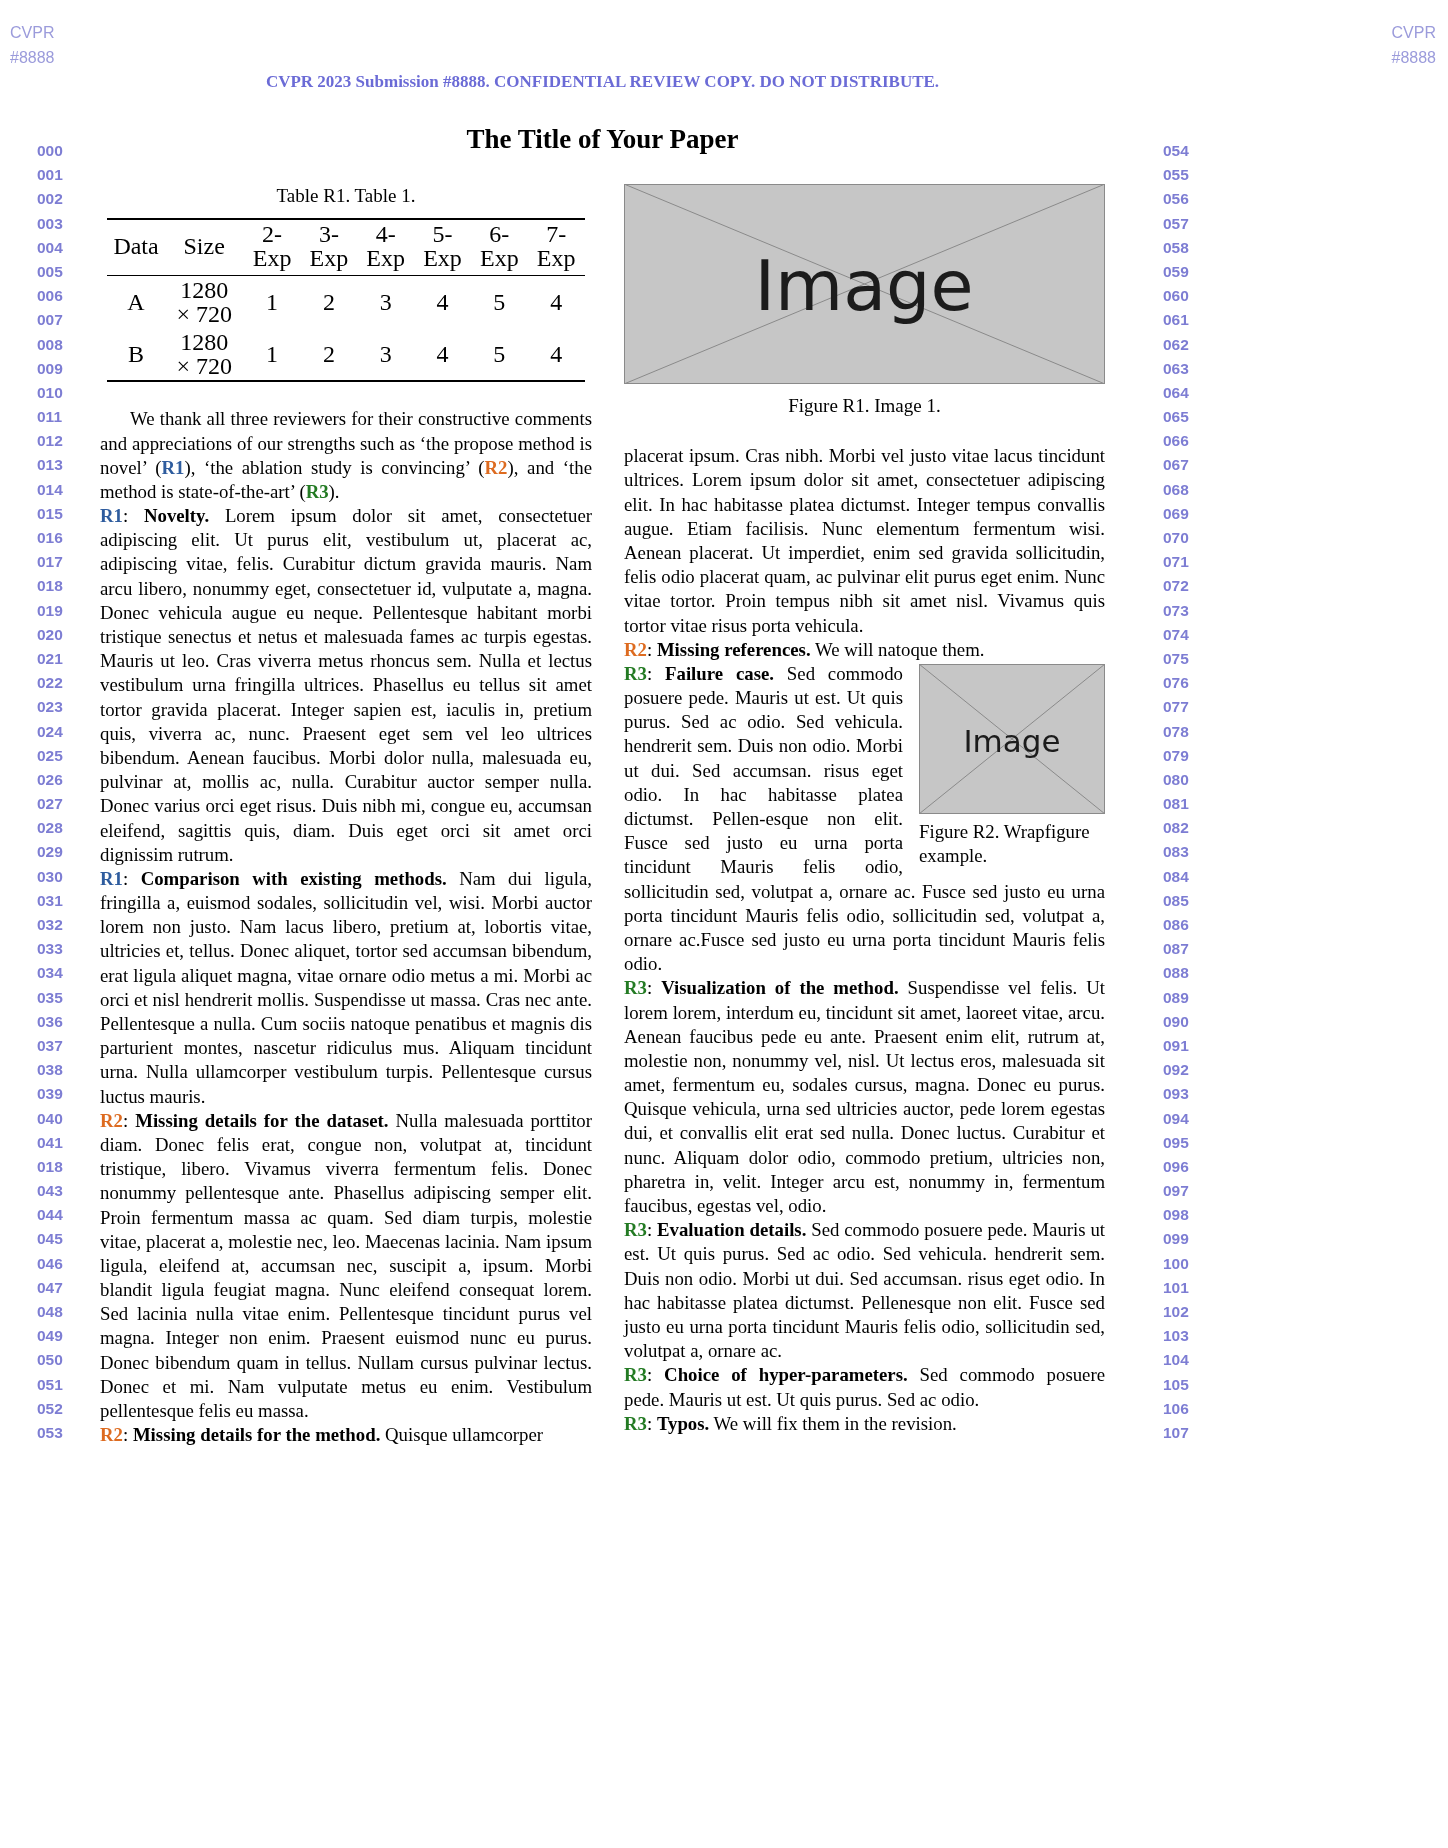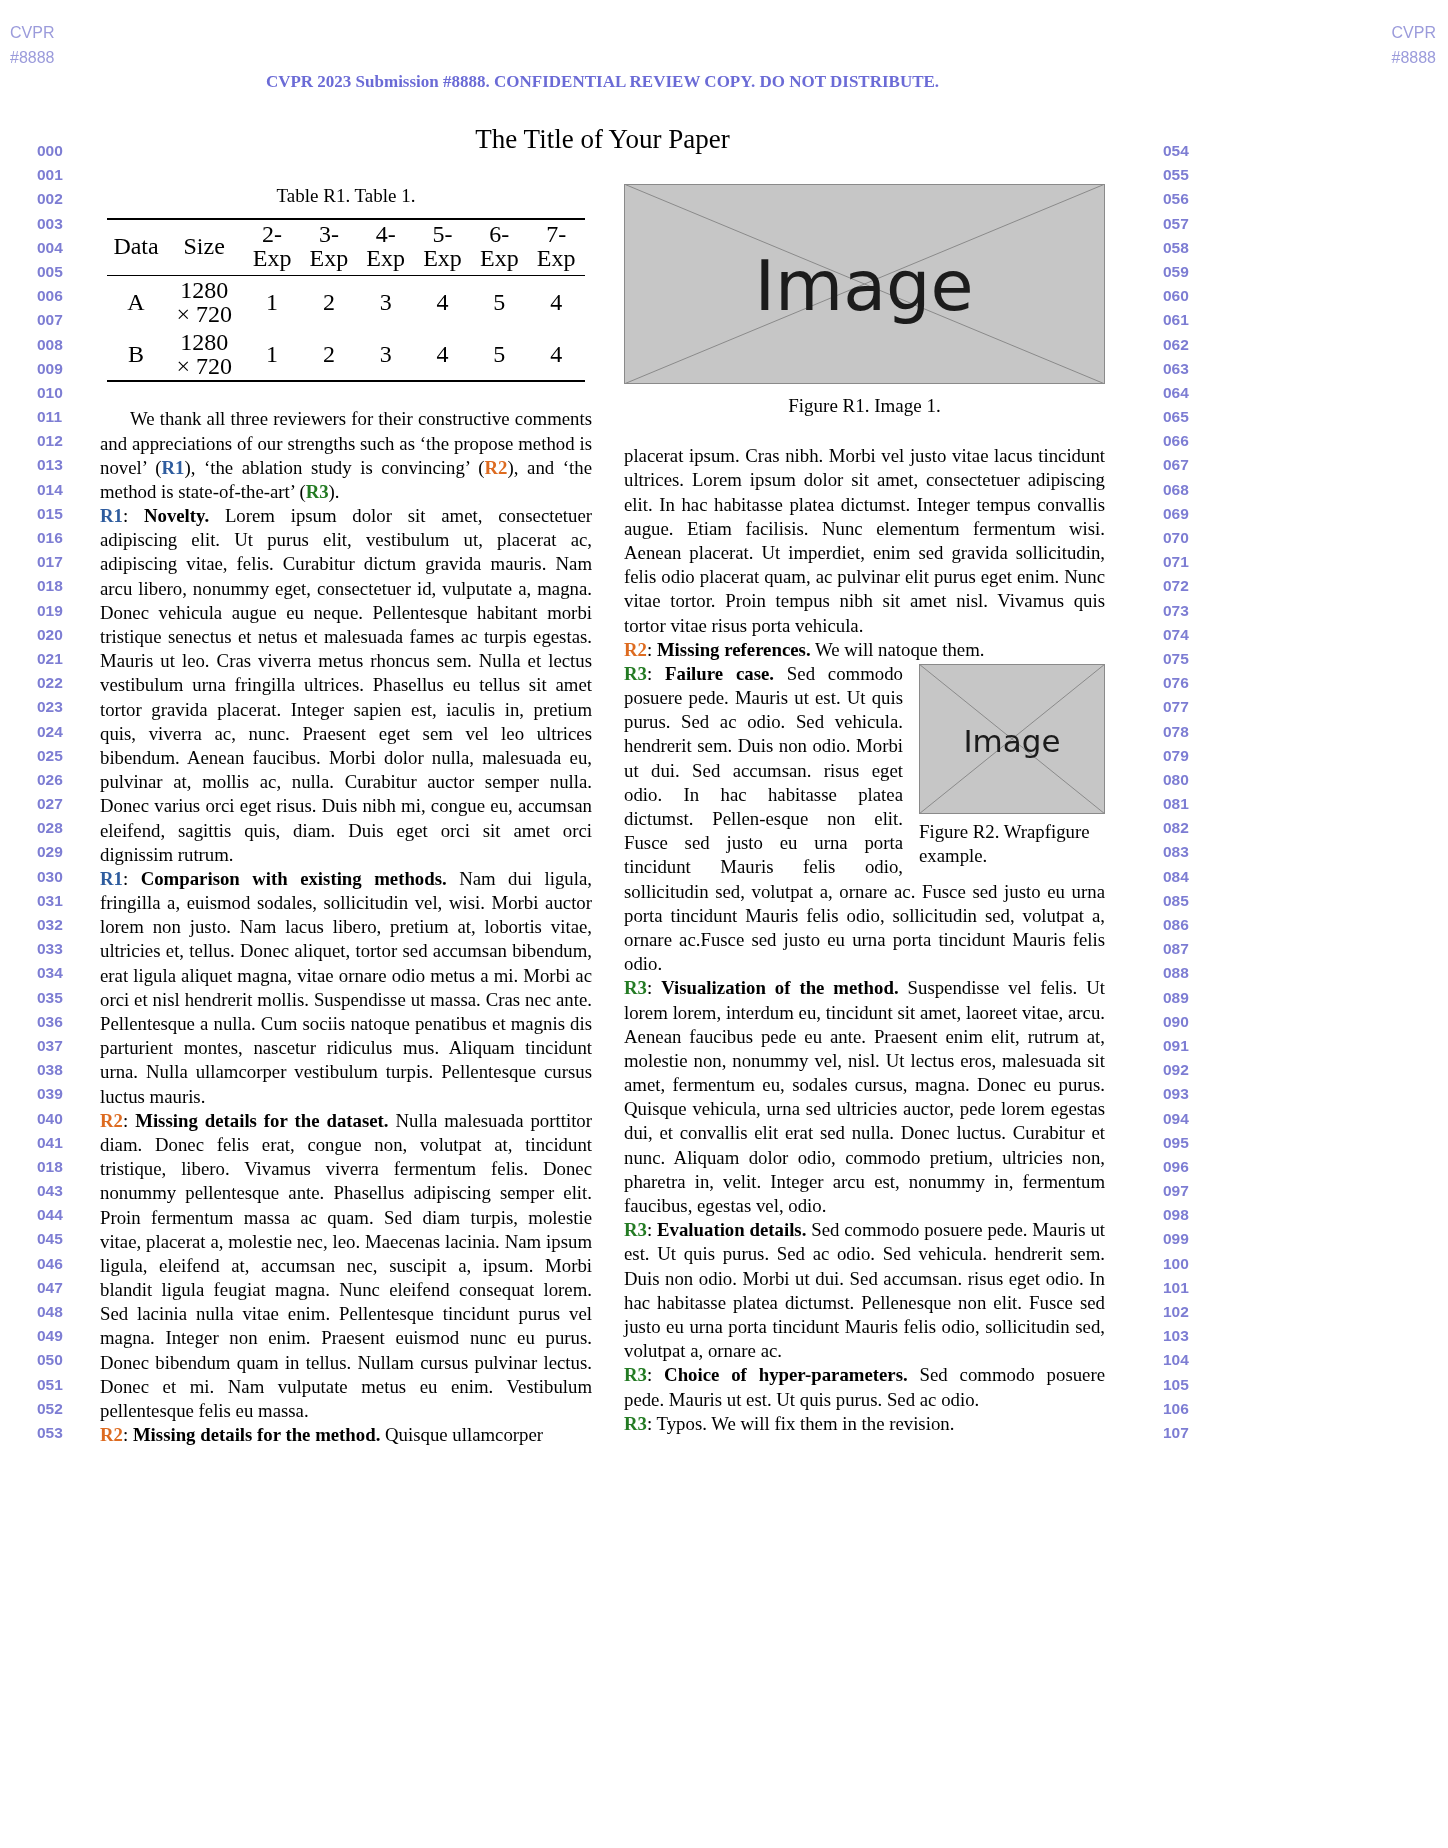--- a/index.html
+++ b/index.html
@@ -19,21 +19,21 @@
   }
   .watermark.left  { left: 10px; }
   .watermark.right { right: 12px; }
   .notice {
     position: absolute; top: 72px; left: 100px; width: 1005px;
     text-align: center; font-weight: bold; font-size: 17px;
     color: var(--c-notice, #6b6bd6);
   }
   .title {
     position: absolute; top: 124px; left: 100px; width: 1005px;
-    text-align: center; font-size: 27px; font-weight: normal; margin: 0;
+    text-align: center; font-size: 27px; font-weight: bold; margin: 0;
   }
   .linenos {
     position: absolute; top: 142px;
     font-family: "Liberation Sans", sans-serif;
     font-size: 15.5px; font-weight: bold;
     color: var(--c-lineno, #7d7dd3);
   }
   .linenos.left  { left: 25px; margin-left: 12px; }
   .linenos.right { left: 1163px; }
   .ln { height: 24.19px; }
@@ -268,15 +268,15 @@
       <rect x="0.5" y="0.5" width="185" height="149" fill="#c6c6c6" stroke="#8a8a8a"></rect>
       <line x1="0" y1="0" x2="186" y2="150" stroke="#8a8a8a" stroke-width="1"></line>
       <line x1="186" y1="0" x2="0" y2="150" stroke="#8a8a8a" stroke-width="1"></line>
       <text x="93" y="77" text-anchor="middle" dominant-baseline="central" font-family="DejaVu Sans, sans-serif" font-size="31" fill="#1c1c1c">Image</text>
     </svg>
     <span class="wrapcap">Figure R2. Wrapfigure example.</span>
   </span><span style="color: rgb(35, 122, 35); font-weight: bold;">R3</span><span>: </span><span style="font-weight: bold;">Failure case.</span><span> Sed commodo posuere pede. Mauris ut est. Ut quis purus. Sed ac odio. Sed vehicula. hendrerit sem. Duis non odio. Morbi ut dui. Sed accumsan. risus eget odio. In hac habitasse platea dictumst. Pellen-esque non elit. Fusce sed justo eu urna porta tincidunt Mauris felis odio, sollicitudin sed, volutpat a, ornare ac. Fusce sed justo eu urna porta tincidunt Mauris felis odio, sollicitudin sed, volutpat a, ornare ac.Fusce sed justo eu urna porta tincidunt Mauris felis odio.</span></p>
       <p class="para"><span style="color: rgb(35, 122, 35); font-weight: bold;">R3</span><span>: </span><span style="font-weight: bold;">Visualization of the method.</span><span> Suspendisse vel felis. Ut lorem lorem, interdum eu, tincidunt sit amet, laoreet vitae, arcu. Aenean faucibus pede eu ante. Praesent enim elit, rutrum at, molestie non, nonummy vel, nisl. Ut lectus eros, malesuada sit amet, fermentum eu, sodales cursus, magna. Donec eu purus. Quisque vehicula, urna sed ultricies auctor, pede lorem egestas dui, et convallis elit erat sed nulla. Donec luctus. Curabitur et nunc. Aliquam dolor odio, commodo pretium, ultricies non, pharetra in, velit. Integer arcu est, nonummy in, fermentum faucibus, egestas vel, odio.</span></p>
       <p class="para"><span style="color: rgb(35, 122, 35); font-weight: bold;">R3</span><span>: </span><span style="font-weight: bold;">Evaluation details.</span><span> Sed commodo posuere pede. Mauris ut est. Ut quis purus. Sed ac odio. Sed vehicula. hendrerit sem. Duis non odio. Morbi ut dui. Sed accumsan. risus eget odio. In hac habitasse platea dictumst. Pellenesque non elit. Fusce sed justo eu urna porta tincidunt Mauris felis odio, sollicitudin sed, volutpat a, ornare ac.</span></p>
       <p class="para"><span style="color: rgb(35, 122, 35); font-weight: bold;">R3</span><span>: </span><span style="font-weight: bold;">Choice of hyper-parameters.</span><span> Sed commodo posuere pede. Mauris ut est. Ut quis purus. Sed ac odio.</span></p>
-      <p class="para"><span style="color: rgb(35, 122, 35); font-weight: bold;">R3</span><span>: </span><span style="font-weight: normal;">Typos.</span><span> We will fix them in the revision.</span></p>
+      <p class="para"><span style="color: rgb(35, 122, 35); font-weight: bold;">R3</span><span>: </span><span style="font-weight: bold;">Typos.</span><span> We will fix them in the revision.</span></p>
     </div>
 </div>
 
 </body></html>

